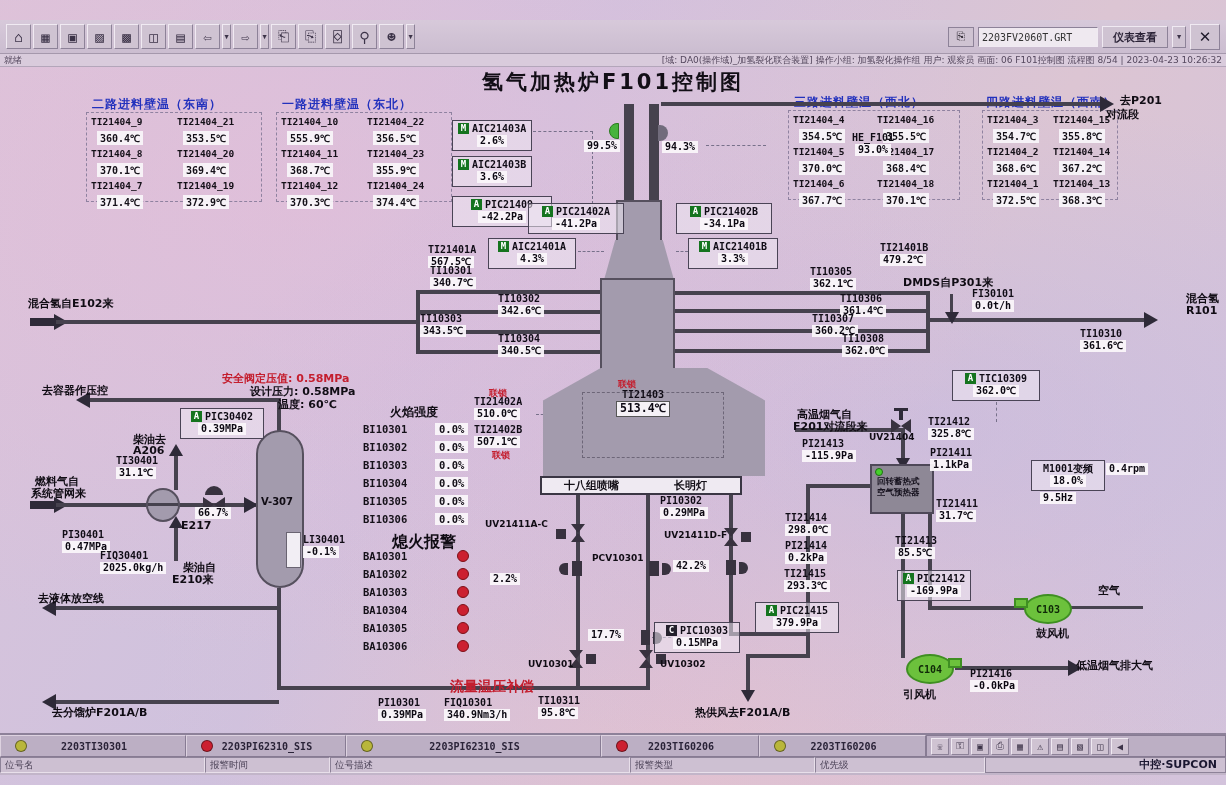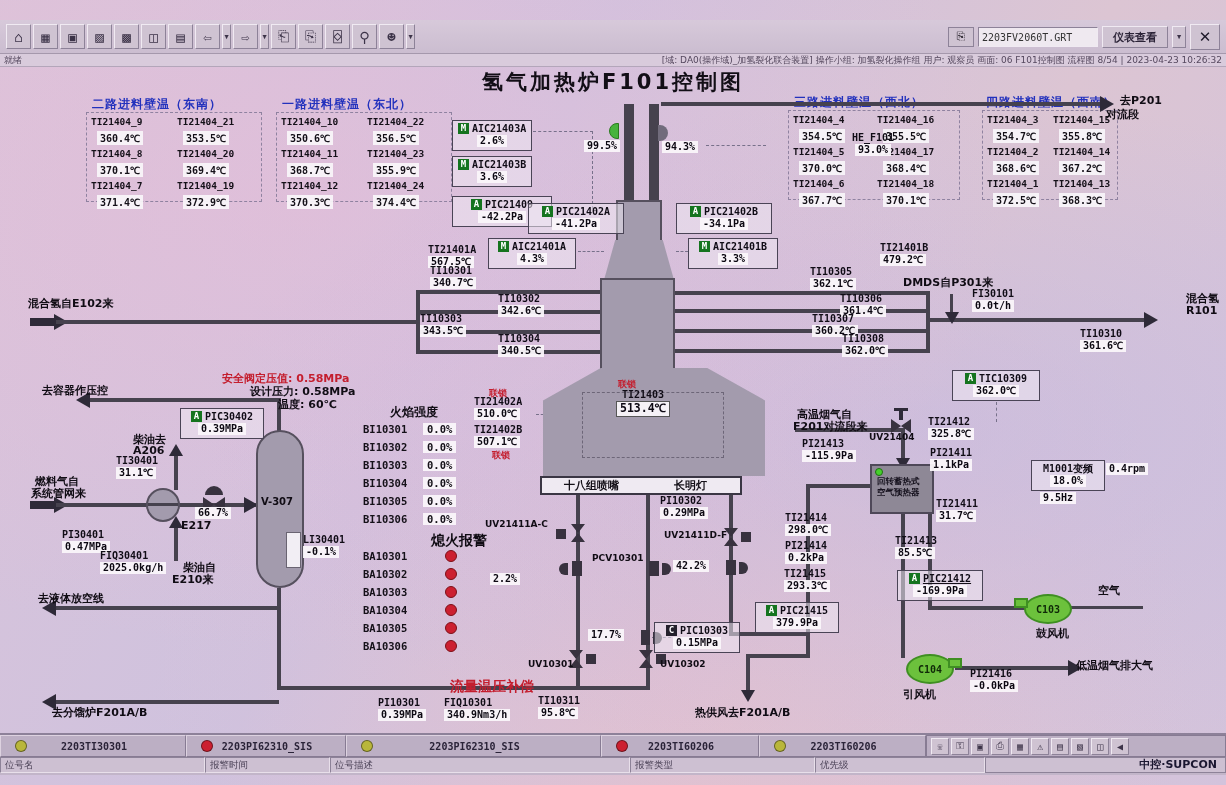--- a/index.html
+++ b/index.html
@@ -60,21 +60,21 @@
   .inst.boxed{border:1px solid #4a4456;background:rgba(238,232,242,.55);padding:2px 5px 3px;text-align:center;}
   .inst.bigval .val{font-size:11.5px;border:1px solid #555;}
   .badge{display:inline-block;width:11px;height:11px;line-height:11px;font:bold 9px "DejaVu Sans Mono",monospace;
     color:#fff;background:#15741f;text-align:center;margin-right:3px;vertical-align:1px;}
   .badge.C{background:#24202c;}
   .txt{position:absolute;font:bold 11px "DejaVu Sans",sans-serif;white-space:nowrap;color:#100c14;}
   .txt.red{color:#c41e2e;}
   .txt.s9{font-size:9px;}
   .txt.s10{font-size:14px;}
   
-  .bi-row{display:flex;align-items:center;height:18px;font:bold 10.5px "DejaVu Sans Mono",monospace;}
+  .bi-row{display:flex;align-items:center;height:18px;font:bold 10.5px "DejaVu Sans Mono",monospace;gap:12px;}
   .bi-tag{width:60px;}
   .bi-val{background:rgba(250,246,250,.95);padding:0 4px;}
   .ba-dot{width:12px;height:12px;border-radius:50%;background:#cc2030;border:1px solid #7c1018;margin-left:22px;}
   
   .vv{position:absolute;background:#38323f;clip-path:polygon(0 0,100% 0,0 100%,100% 100%);}
   .vh{position:absolute;background:#38323f;clip-path:polygon(0 0,0 100%,100% 0,100% 100%);}
   .vsq{position:absolute;background:#38323f;}
   .semi-l{position:absolute;background:#38323f;border-radius:14px 0 0 14px;}
   .semi-r{position:absolute;background:#38323f;border-radius:0 14px 14px 0;}
   .semi-l.grn{background:#47b33c;border:1px solid #2a7a1e;}
@@ -146,21 +146,21 @@
   <div class="wall-panel" style="left:86px;top:112px;width:176px;height:90px;">
       <div class="wp-cell"><div class="wp-tag">TI21404_9</div><div class="wp-val">360.4℃</div></div>
       <div class="wp-cell"><div class="wp-tag">TI21404_21</div><div class="wp-val">353.5℃</div></div>
       <div class="wp-cell"><div class="wp-tag">TI21404_8</div><div class="wp-val">370.1℃</div></div>
       <div class="wp-cell"><div class="wp-tag">TI21404_20</div><div class="wp-val">369.4℃</div></div>
       <div class="wp-cell"><div class="wp-tag">TI21404_7</div><div class="wp-val">371.4℃</div></div>
       <div class="wp-cell"><div class="wp-tag">TI21404_19</div><div class="wp-val">372.9℃</div></div>
     </div>
   <div class="panel-title" style="left:282px;top:96px;">一路进料壁温（东北）</div>
   <div class="wall-panel" style="left:276px;top:112px;width:176px;height:90px;">
-      <div class="wp-cell"><div class="wp-tag">TI21404_10</div><div class="wp-val">350.6℃</div></div>
+      <div class="wp-cell"><div class="wp-tag">TI21404_10</div><div class="wp-val">555.9℃</div></div>
       <div class="wp-cell"><div class="wp-tag">TI21404_22</div><div class="wp-val">356.5℃</div></div>
       <div class="wp-cell"><div class="wp-tag">TI21404_11</div><div class="wp-val">368.7℃</div></div>
       <div class="wp-cell"><div class="wp-tag">TI21404_23</div><div class="wp-val">355.9℃</div></div>
       <div class="wp-cell"><div class="wp-tag">TI21404_12</div><div class="wp-val">370.3℃</div></div>
       <div class="wp-cell"><div class="wp-tag">TI21404_24</div><div class="wp-val">374.4℃</div></div>
     </div>
   <div class="panel-title" style="left:794px;top:94px;">三路进料壁温（西北）</div>
   <div class="wall-panel" style="left:788px;top:110px;width:172px;height:90px;">
       <div class="wp-cell"><div class="wp-tag">TI21404_4</div><div class="wp-val">354.5℃</div></div>
       <div class="wp-cell"><div class="wp-tag">TI21404_16</div><div class="wp-val">355.5℃</div></div>
@@ -344,21 +344,21 @@
   <div class="inst" style="left:930px;top:447px;"><div class="lab">PI21411</div><div class="val">1.1kPa</div></div>
   <div class="inst boxed" style="left:1031px;top:460px;width:74px;"><div class="lab">M1001变频</div><div class="val">18.0%</div></div>
   <div class="inst" style="left:1040px;top:492px;"><div class="val">9.5Hz</div></div>
   <div class="inst" style="left:1106px;top:463px;"><div class="val">0.4rpm</div></div>
   <div class="inst" style="left:936px;top:498px;"><div class="lab">TI21411</div><div class="val">31.7℃</div></div>
   <div class="inst" style="left:785px;top:512px;"><div class="lab">TI21414</div><div class="val">298.0℃</div></div>
   <div class="inst" style="left:785px;top:540px;"><div class="lab">PI21414</div><div class="val">0.2kPa</div></div>
   <div class="inst" style="left:784px;top:568px;"><div class="lab">TI21415</div><div class="val">293.3℃</div></div>
   <div class="inst boxed" style="left:755px;top:602px;width:84px;"><div class="lab"><span class="badge A">A</span>PIC21415</div><div class="val">379.9Pa</div></div>
   <div class="inst" style="left:895px;top:535px;"><div class="lab">TI21413</div><div class="val">85.5℃</div></div>
-  <div class="inst boxed" style="left:897px;top:570px;width:86px;text-decoration:underline;"><div class="lab"><span class="badge A">A</span>PIC21412</div><div class="val">-169.9Pa</div></div>
+  <div class="inst boxed" style="left:897px;top:570px;width:74px;"><div class="lab"><span class="badge A">A</span>PIC21412</div><div class="val">-169.9Pa</div></div>
   <div class="inst" style="left:970px;top:668px;"><div class="lab">PI21416</div><div class="val">-0.0kPa</div></div>
   <div class="inst boxed" style="left:180px;top:408px;width:84px;"><div class="lab"><span class="badge A">A</span>PIC30402</div><div class="val">0.39MPa</div></div>
   <div class="inst" style="left:116px;top:455px;"><div class="lab">TI30401</div><div class="val">31.1℃</div></div>
   <div class="inst" style="left:62px;top:529px;"><div class="lab">PI30401</div><div class="val">0.47MPa</div></div>
   <div class="inst" style="left:100px;top:550px;"><div class="lab">FIQ30401</div><div class="val">2025.0kg/h</div></div>
   <div class="inst" style="left:303px;top:534px;"><div class="lab">LI30401</div><div class="val">-0.1%</div></div>
 
   <div class="txt" style="left:390px;top:404px;font-size:12px;">火焰强度</div>
   <div id="bi-list" style="position:absolute;left:363px;top:420px;">
       <div class="bi-row">
@@ -379,21 +379,21 @@
       </div>
       <div class="bi-row">
         <div class="bi-tag">BI10305</div>
         <div class="bi-val">0.0%</div>
       </div>
       <div class="bi-row">
         <div class="bi-tag">BI10306</div>
         <div class="bi-val">0.0%</div>
       </div>
     </div>
-  <div class="txt" style="left:392px;top:532px;font-size:14px;margin-left:39px;">熄火报警</div>
+  <div class="txt" style="left:392px;top:532px;font-size:16px;">熄火报警</div>
   <div id="ba-list" style="position:absolute;left:363px;top:547px;">
       <div class="bi-row">
         <div class="bi-tag">BA10301</div>
         <div class="ba-dot"></div>
       </div>
       <div class="bi-row">
         <div class="bi-tag">BA10302</div>
         <div class="ba-dot"></div>
       </div>
       <div class="bi-row">

